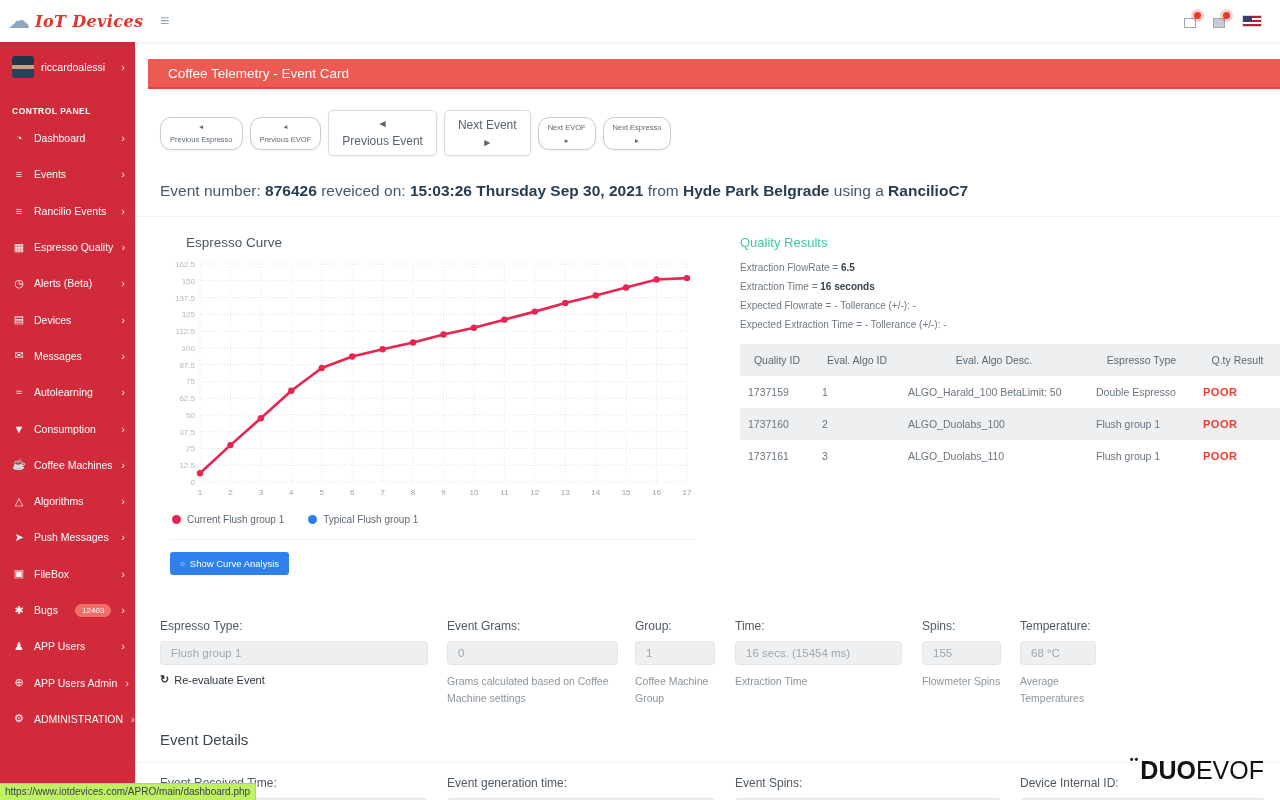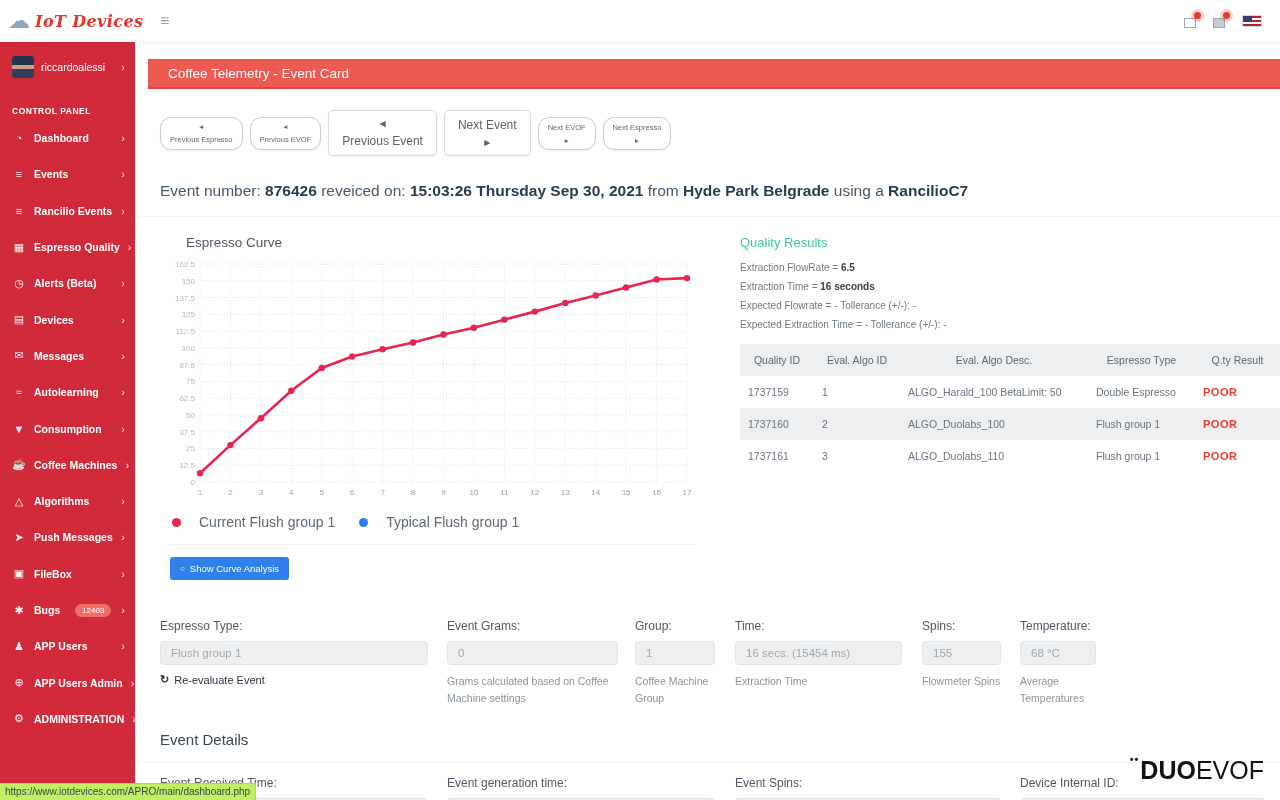--- a/index.html
+++ b/index.html
@@ -28,40 +28,40 @@
   
   .sidebar { position:absolute; top:42px; left:0; width:135px; bottom:16px; background:#d12a3a; color:#fff; z-index:4; }
   .user { display:flex; align-items:center; gap:7px; padding:14px 10px 10px 12px; cursor:pointer; }
   .avatar { width:22px; height:22px; border-radius:3px; flex:0 0 auto;
     background:linear-gradient(180deg,#26344a 0%,#26344a 40%,#caa183 40%,#caa183 58%,#2e3f5c 58%); }
   .uname { font-size:10.5px; flex:1; }
   .chev { color:rgba(255,255,255,.9); font-size:11px; }
   .cp { font-size:8.5px; letter-spacing:.5px; font-weight:bold; padding:18px 12px 4px; }
   .mitem { display:flex; align-items:center; gap:8px; padding:0 10px 0 12px; height:36.3px; cursor:pointer; }
   .micon { width:14px; font-size:11px; text-align:center; opacity:.95; flex:0 0 auto; }
-  .mlabel { font-size:10.5px; flex:1; white-space:nowrap;font-weight:bold; }
+  .mlabel { font-size:10.5px; flex:1; white-space:nowrap; }
   .mbadge { background:#ef6f67; font-size:8px; padding:2px 7px; border-radius:8px; margin-right:2px; }
   
   .main { position:absolute; left:135px; top:42px; right:0; bottom:0; background:#fff; overflow:hidden; }
   .banner { margin:17px 0 0 13px; height:30px; background:#ec5a52; color:#fff; font-size:13.5px;
     line-height:30px; padding-left:20px; border-bottom:2px solid #e0463e; }
   .btnrow { display:flex; align-items:center; gap:7px; margin:21px 0 0 25px; }
   .navbtn { display:inline-flex; align-items:center; gap:5px; background:#fff; cursor:pointer;
     color:#5f6a74; box-shadow:0 1px 2px rgba(0,0,0,.06); font-family:"Liberation Sans",sans-serif;flex-direction:column; }
   .navbtn.xs { border:1px solid #c8cdd3; border-radius:11px; font-size:7.5px; padding:5px 9px; }
   .navbtn.lg { border:1px solid #d7dbdf; border-radius:5px; font-size:12px; padding:7px 13px; color:#59636d; }
   .bicon { font-size:.85em; }
   .evt-heading { margin:26px 0 0 25px; font-size:15.5px; font-weight:normal; color:#46586a; }
   .evt-heading b { color:#283d50; }
   hr.div1 { border:0; border-top:1px solid #f0f1f2; margin:16px 0 0; }
   .cols { display:flex; margin-top:12px; height:344px; }
   .chart-panel { width:560px; padding-left:35px; flex:0 0 auto; }
   .chart-title { font-size:13.5px; color:#4d5862; margin:6px 0 6px 16px; }
   .legend { display:flex; gap:24px; margin:8px 0 0 2px; align-items:center; }
-  .litem { display:flex; align-items:center; gap:18px; font-size:14px; color:#5d6974; cursor:pointer; }
+  .litem { display:flex; align-items:center; gap:6px; font-size:10px; color:#5d6974; cursor:pointer; }
   .ldot { width:9px; height:9px; border-radius:50%; }
   hr.div2 { border:0; border-top:1px solid #eef0f1; margin:14px 0 0; }
   .analysis-btn { margin-top:12px; display:inline-flex; align-items:center; gap:5px; background:#2f80ed;
     color:#fff; border:0; border-radius:3px; font-size:9.5px; padding:6px 10px; cursor:pointer; }
   .ab-icon { font-size:8px; }
   .quality-panel { flex:1; padding-left:45px; padding-top:2px; }
   .q-title { font-size:13px; color:#3ec9a4; margin:4px 0 12px; }
   .q-line { font-size:10px; color:#6e7982; margin:0 0 8px; }
   .q-line b { color:#39444e; }
   .q-table { border-collapse:collapse; width:100%; margin-top:14px; }

